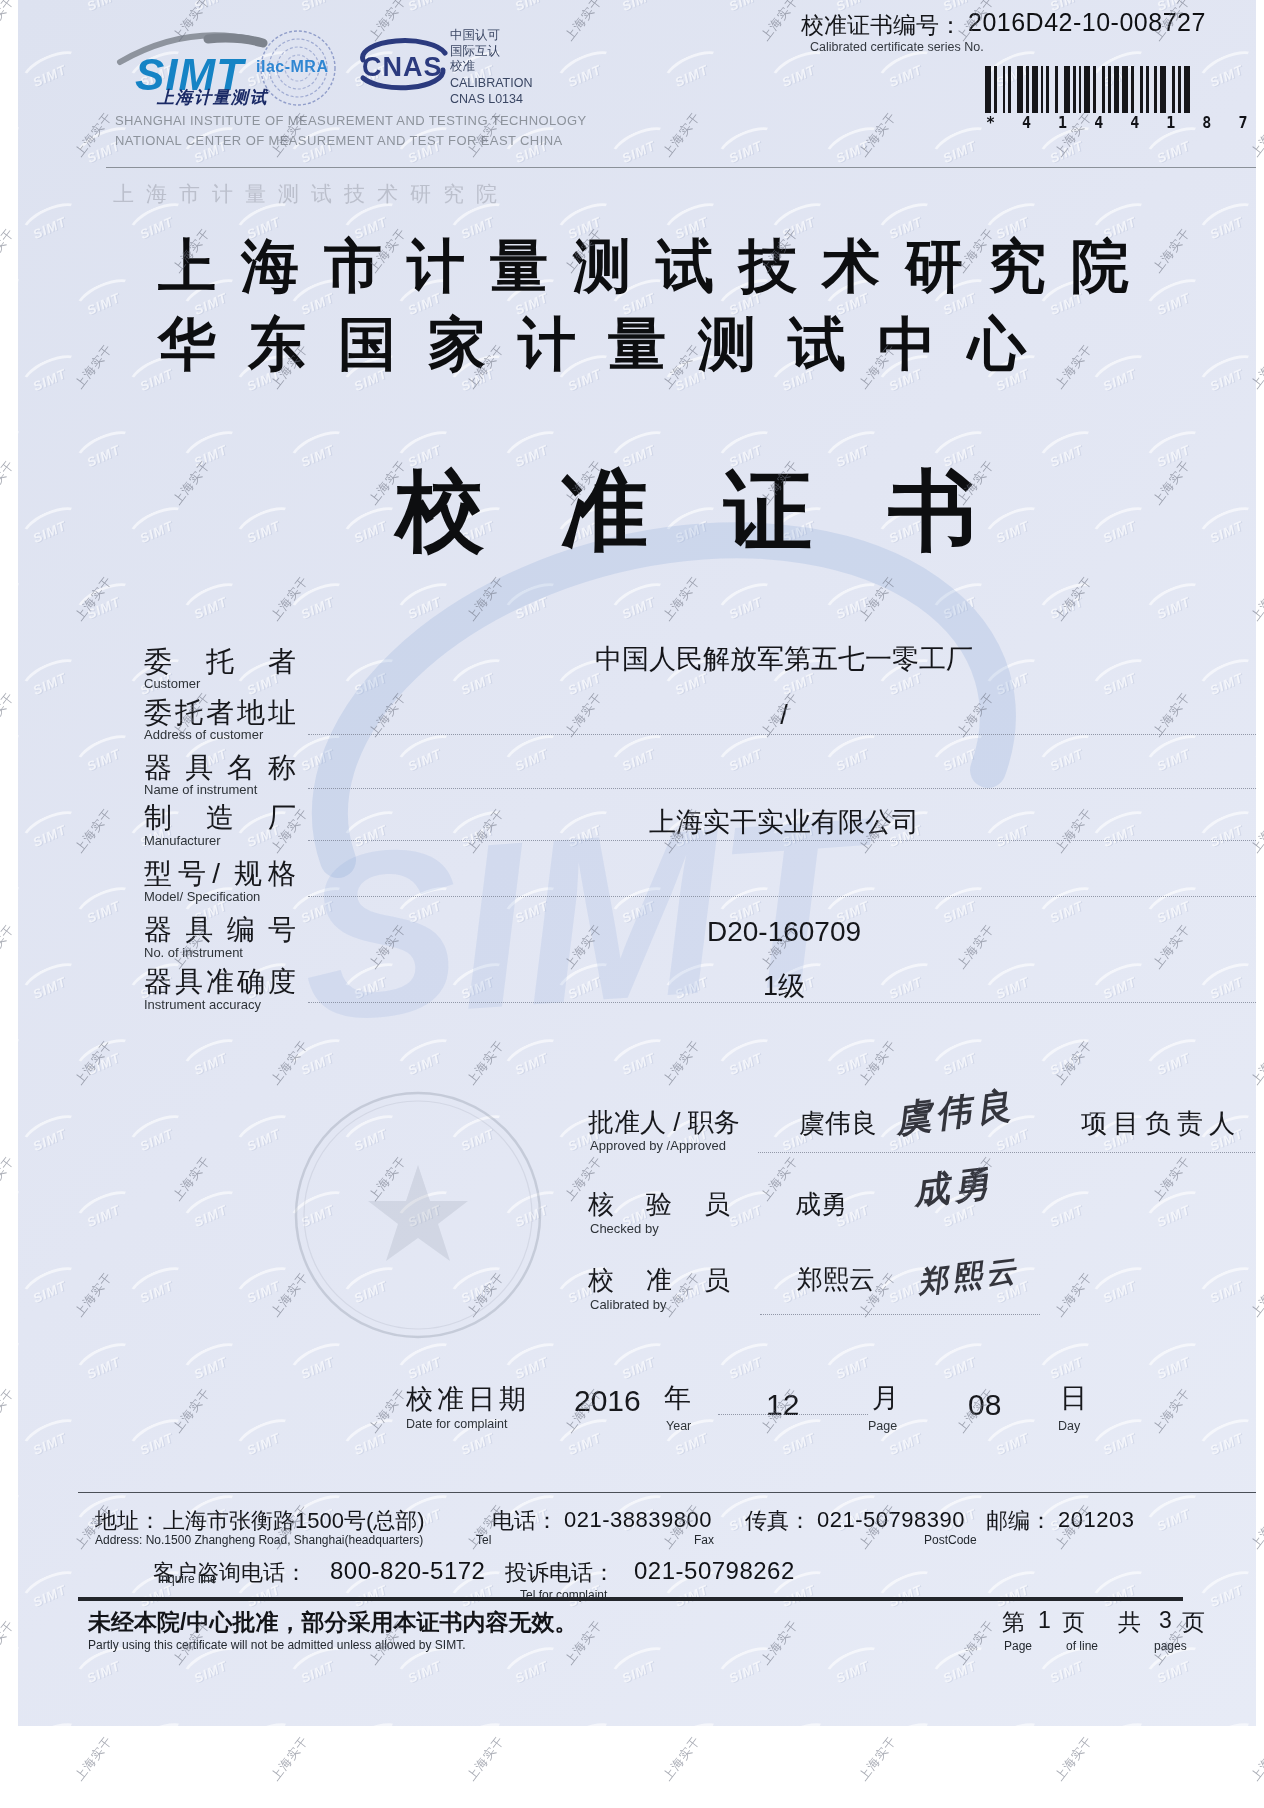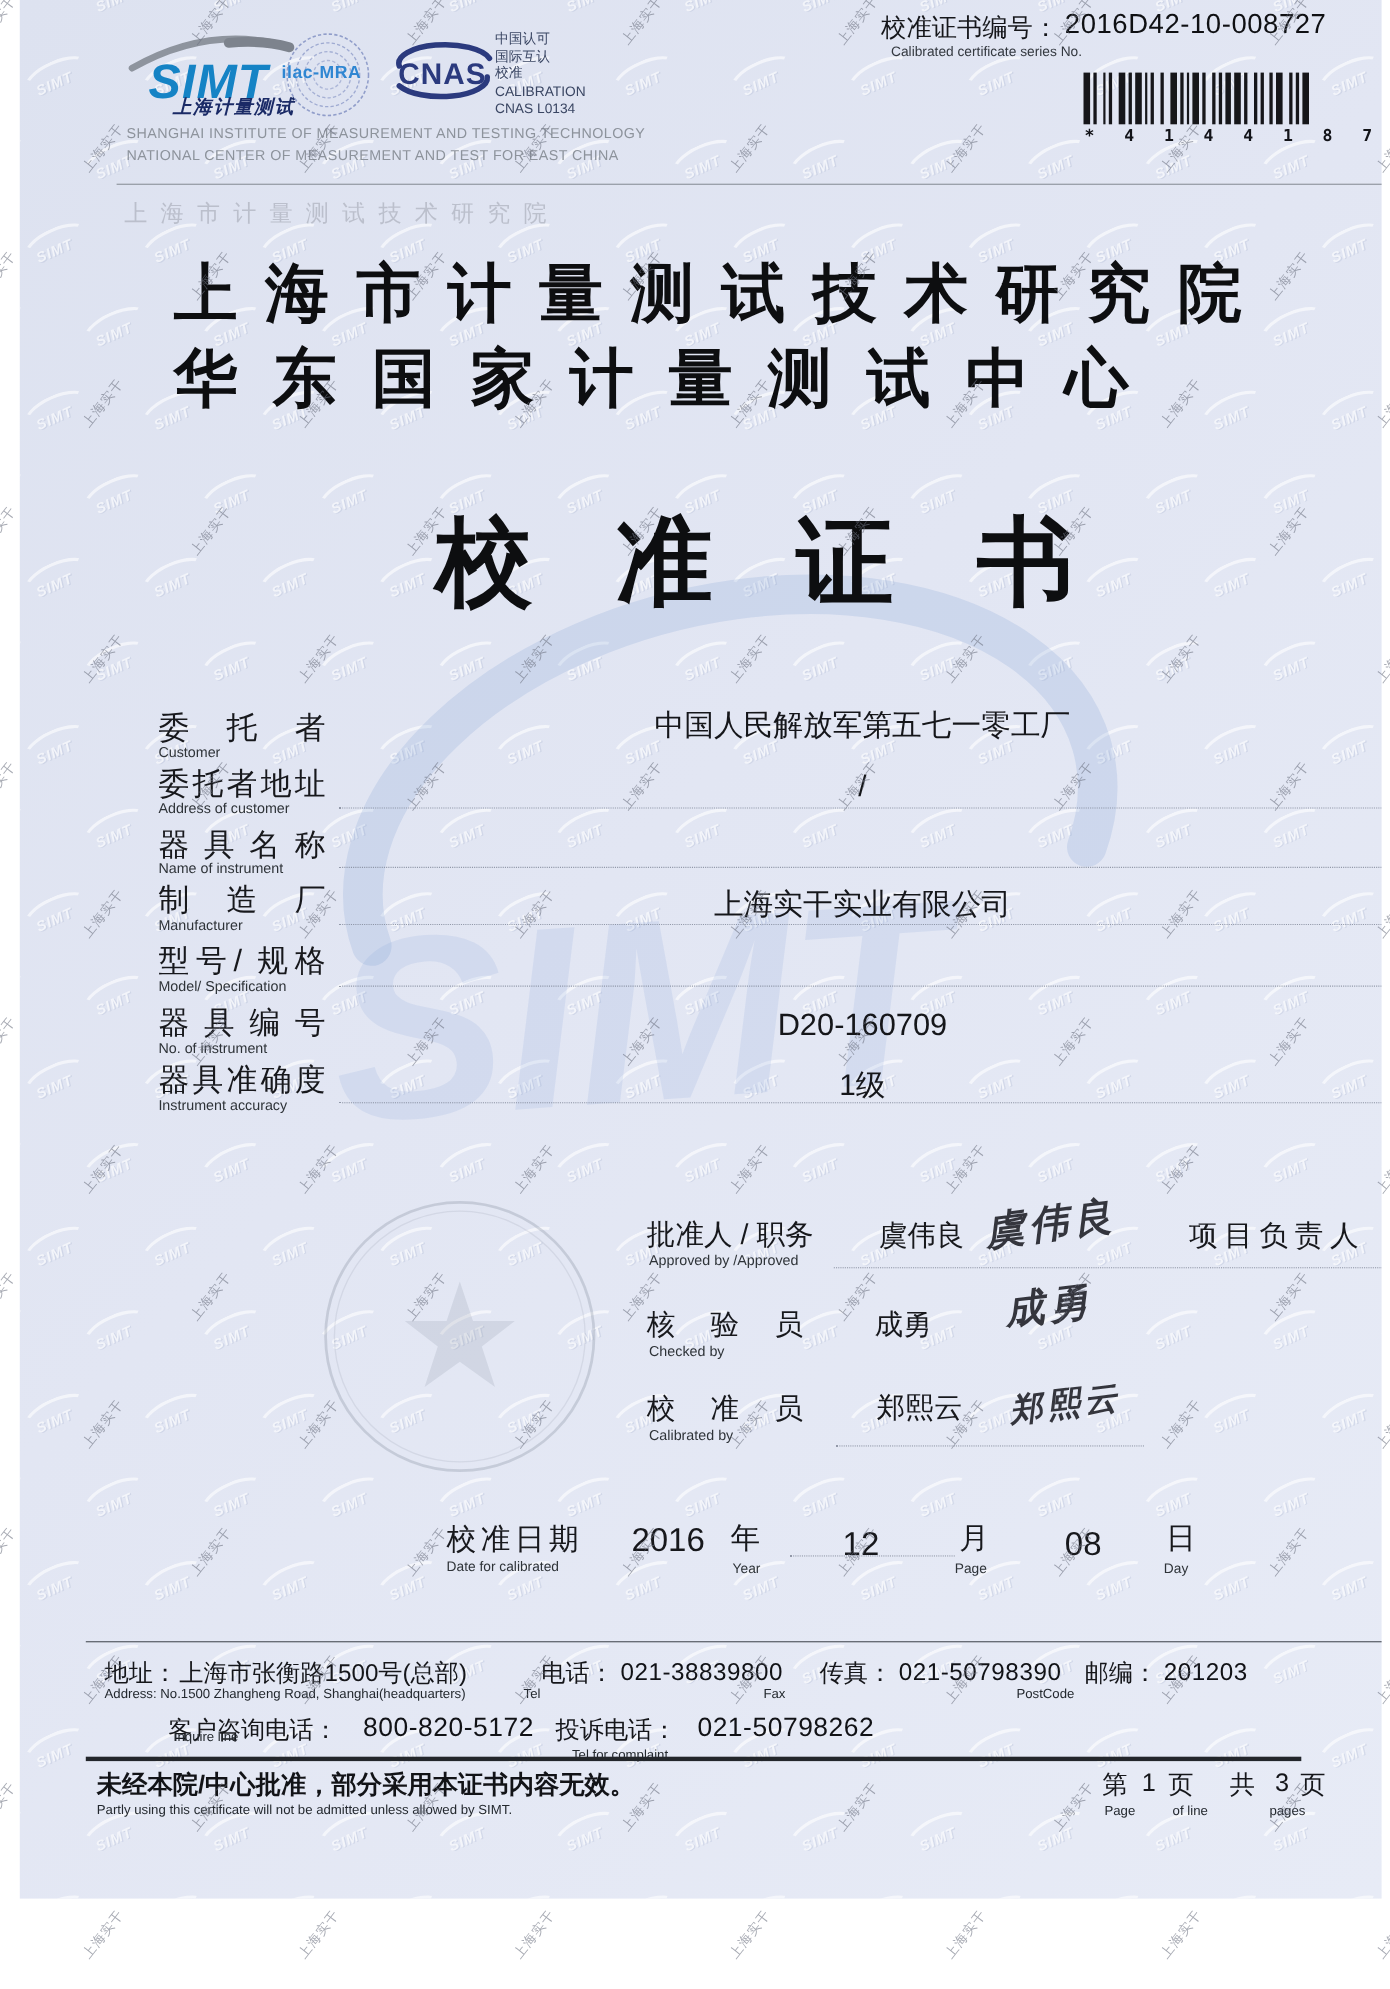--- a/index.html
+++ b/index.html
@@ -1042,21 +1042,21 @@
     <div class="abs sig-name" style="left:777px;top:1187px;z-index:3">成勇</div>
     <div class="abs handsig" style="left:898px;top:1163px;z-index:3">成勇</div>
 
     <div class="abs zh-label jf2" style="left:570px;top:1263px;font-size:26px;z-index:3">校准员</div>
     <div class="abs en-label" style="left:572px;top:1297px;z-index:3">Calibrated by</div>
     <div class="abs sig-name" style="left:779px;top:1262px;z-index:3">郑熙云</div>
     <div class="abs handsig" style="left:902px;top:1256px;font-size:30px;z-index:3">郑熙云</div>
     <div class="abs dotn" style="left:742px;top:1314px;width:280px;z-index:3"></div>
 
     <div class="abs zh-label" style="left:388px;top:1381px;font-size:27px;letter-spacing:4px;z-index:3">校准日期</div>
-    <div class="abs en-label" style="left:388px;top:1417px;font-size:12.5px;z-index:3">Date for calibrated</div>
+    <div class="abs en-label" style="left:388px;top:1417px;font-size:12.5px;z-index:3">Date for complaint</div>
     <div class="abs" style="left:556px;top:1384px;font-size:30px;color:#17181c;z-index:3">2016</div>
     <div class="abs zh-label" style="left:646px;top:1380px;font-size:27px;z-index:3">年</div>
     <div class="abs en-label" style="left:648px;top:1419px;font-size:12.5px;z-index:3">Year</div>
     <div class="abs" style="left:748px;top:1388px;font-size:30px;color:#17181c;z-index:3">12</div>
     <div class="abs zh-label" style="left:854px;top:1380px;font-size:27px;z-index:3">月</div>
     <div class="abs en-label" style="left:850px;top:1419px;font-size:12.5px;z-index:3">Page</div>
     <div class="abs dotn" style="left:700px;top:1414px;width:150px;z-index:3"></div>
     <div class="abs" style="left:950px;top:1388px;font-size:30px;color:#17181c;z-index:3">08</div>
     <div class="abs zh-label" style="left:1042px;top:1380px;font-size:27px;z-index:3">日</div>
     <div class="abs en-label" style="left:1040px;top:1419px;font-size:12.5px;z-index:3">Day</div>

